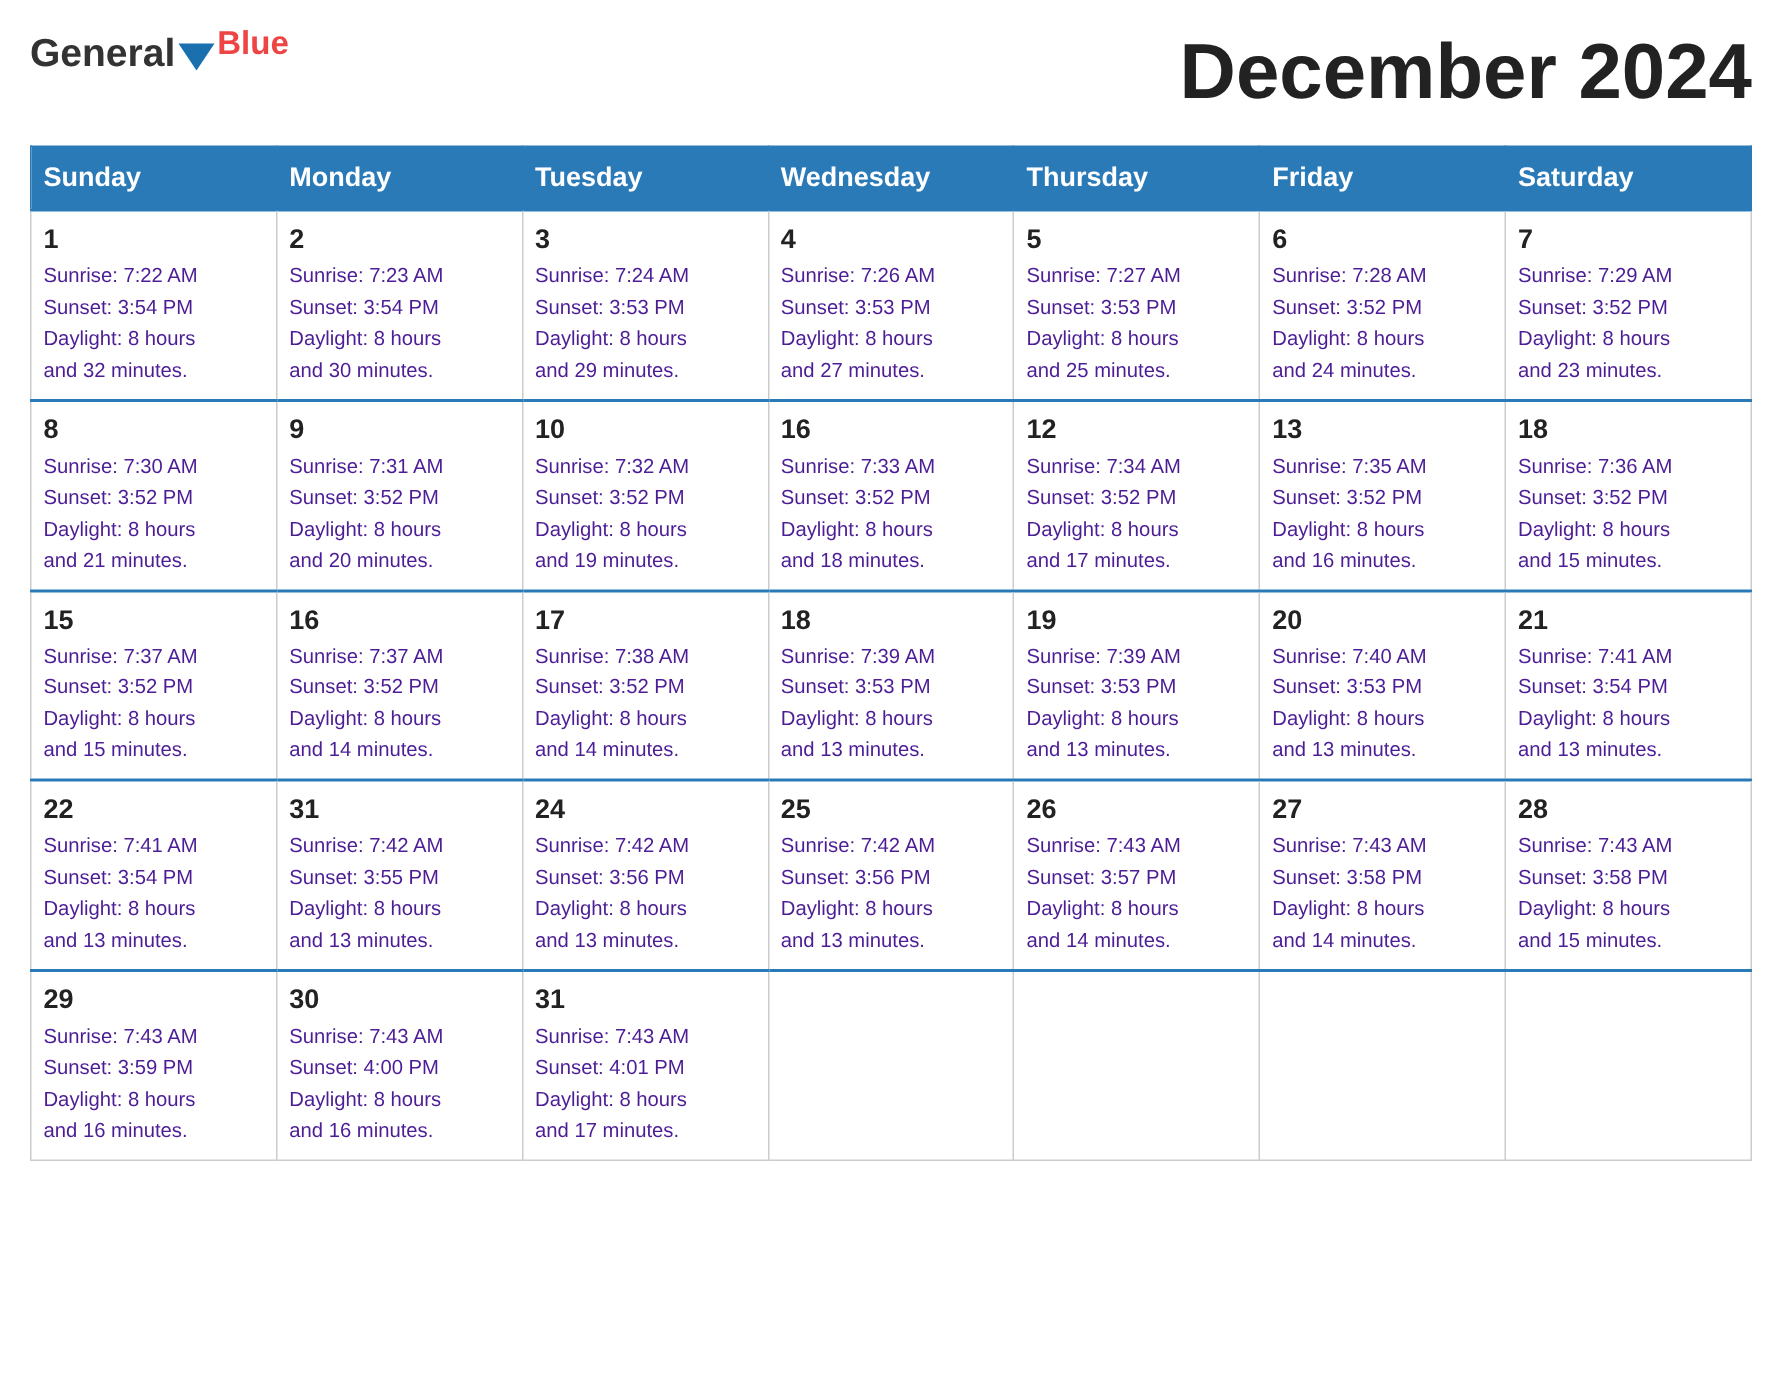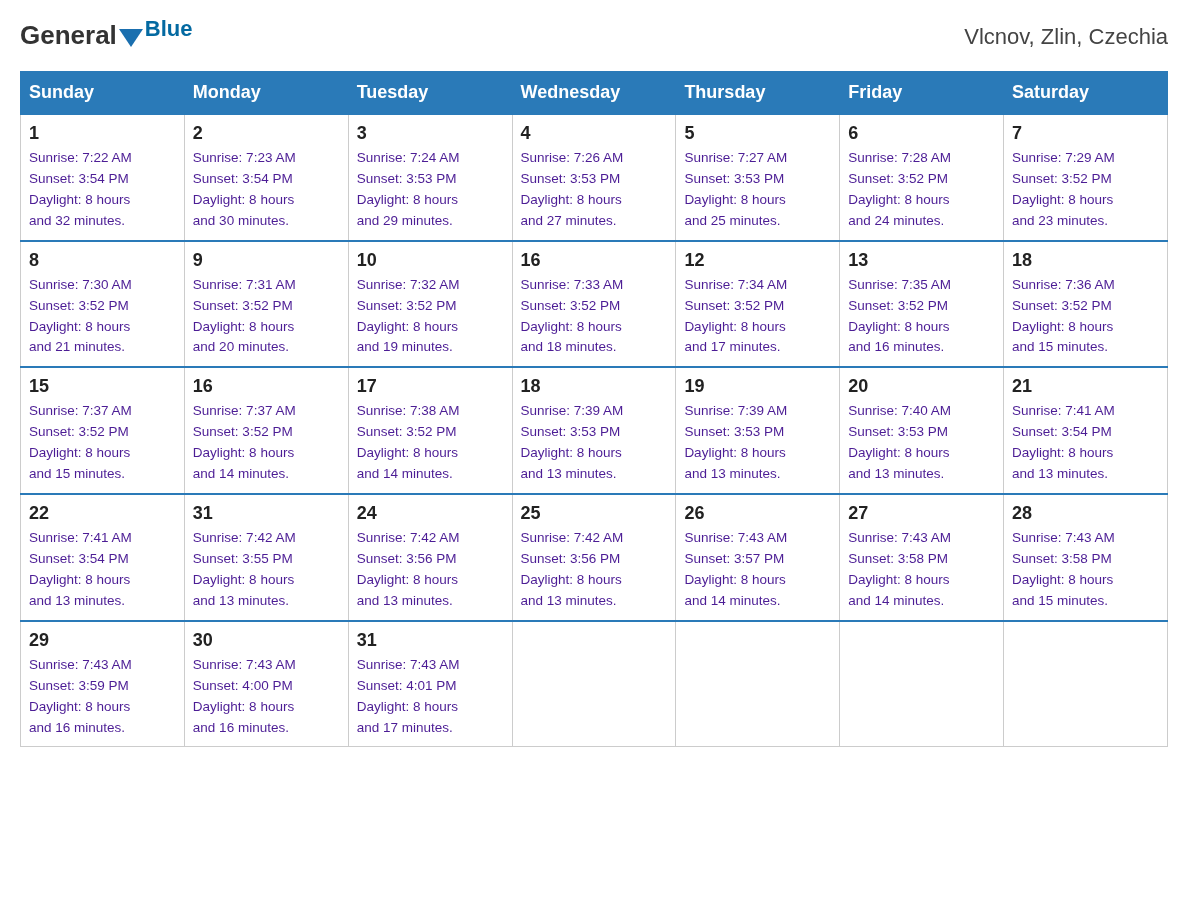--- a/index.html
+++ b/index.html
@@ -32,21 +32,21 @@
       width: 0;
       height: 0;
       border-left: 12px solid transparent;
       border-right: 12px solid transparent;
       border-top: 18px solid #1a6faf;
       display: inline-block;
       margin-left: 2px;
       margin-top: 4px;
     }
     .logo-subtitle {
-      color: #0369a1;
+      color: #ef4444;
       font-size: 22px;
       font-weight: bold;
       margin-top: -4px;
       margin-left: 2px;
     }
     .title-block {
       text-align: right;
     }
     .month-title {
       font-size: 52px;
@@ -107,21 +107,21 @@
 
 <div class="header">
   <div class="logo">
     <div class="logo-text">
       <span class="logo-general">General</span>
       <span class="logo-triangle"></span>
     </div>
     <div class="logo-subtitle">Blue</div>
   </div>
   <div class="title-block">
-    <div class="location">Vlcnov, Zlin, Czechia</div>
+    <div class="month-title">December 2024</div>
   </div>
 </div>
 
 <table class="calendar">
   <thead>
     <tr>
     <th>Sunday</th>
         <th>Monday</th>
         <th>Tuesday</th>
         <th>Wednesday</th>

